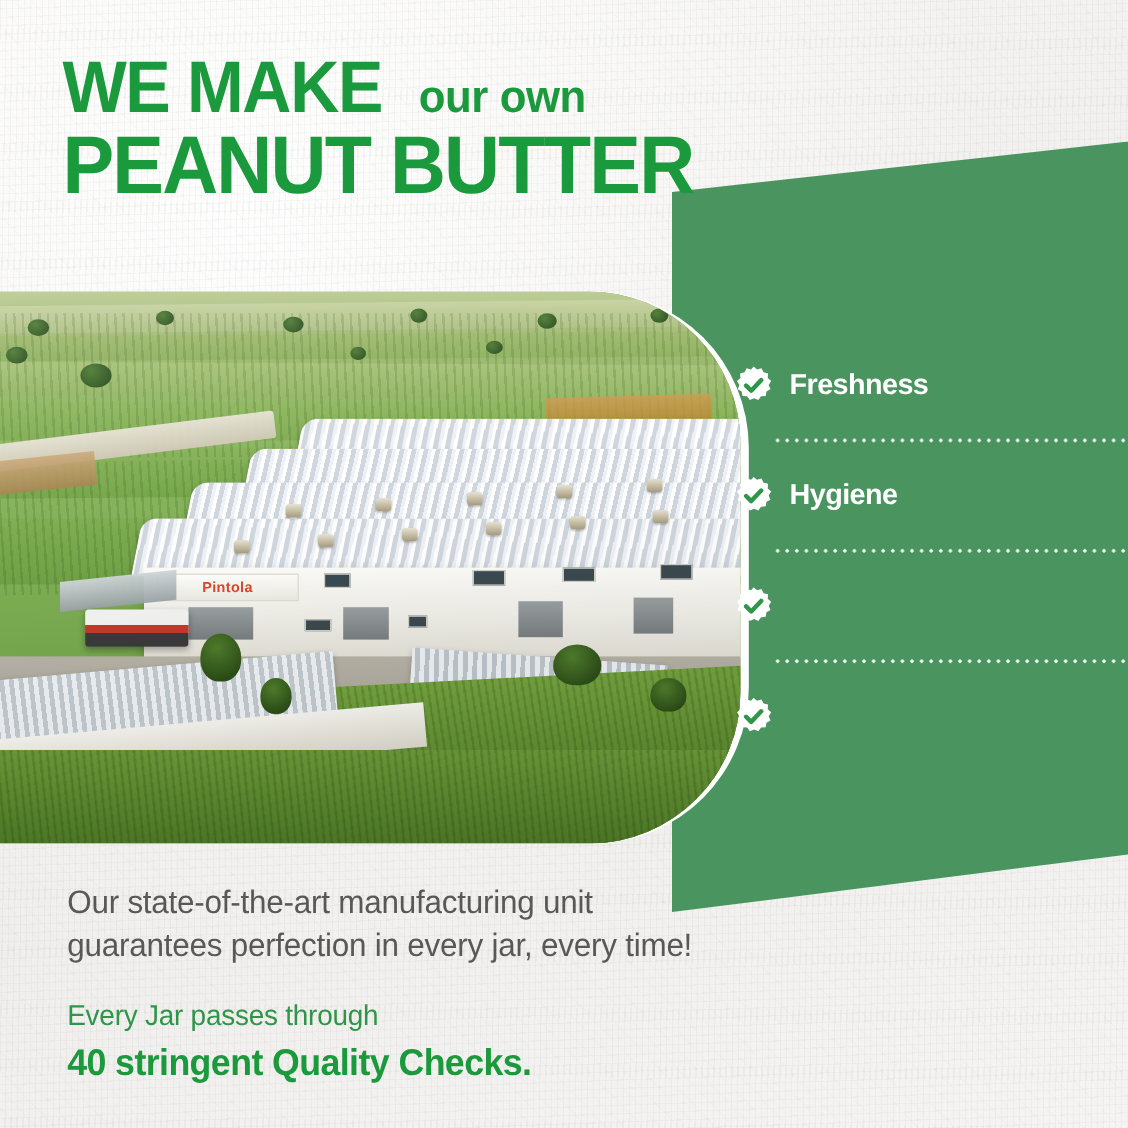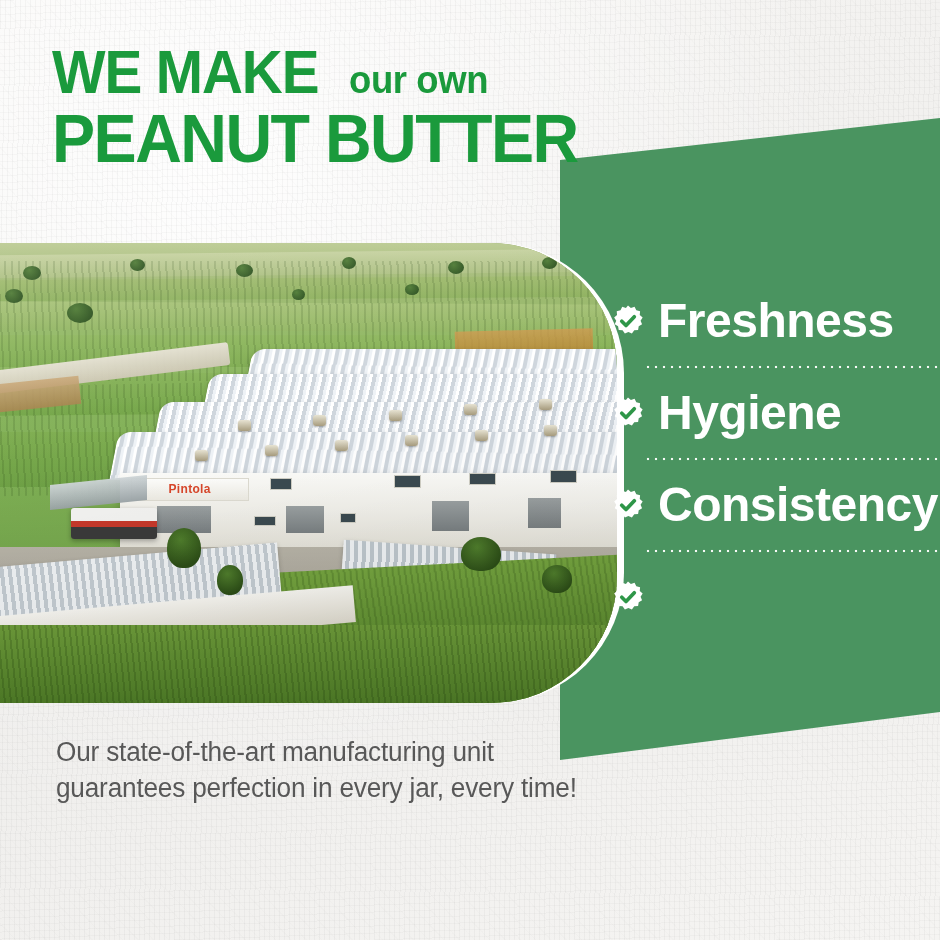--- a/index.html
+++ b/index.html
@@ -209,21 +209,21 @@
     display:flex; align-items:center;
     height:62px;
   }
   .badge {
     position:relative;
     width:32px; height:32px; flex:0 0 32px;
     margin-right:14px;
   }
   .badge svg { display:block; width:32px; height:32px; }
   .feature-label {
-    color:#ffffff; font-weight:bold; font-size:48px;
+    color:#ffffff; font-weight:bold; font-size:24px;
     letter-spacing:-0.5px; line-height:1;
     white-space:nowrap;
   }
   .dotted-sep {
     height:30px; margin-left:30px;
     background-image:radial-gradient(circle, rgba(255,255,255,0.95) 1.2px, rgba(255,255,255,0) 1.6px);
     background-size:8px 8px;
     background-position:center;
     background-repeat:repeat-x;
   }
@@ -371,35 +371,38 @@
 
     <div class="dotted-sep"></div>
 
     <div class="feature-row">
       <span class="badge">
         <svg viewBox="0 0 40 40" aria-hidden="true">
           <path fill="#ffffff" d="M20 0.5l3.6 3.1 4.6-1.3 2.2 4.3 4.7 1.1-0.4 4.8 3.6 3.2-2.6 4.1 1.9 4.4-4.2 2.3-0.8 4.7-4.8 0.4-2.9 3.9-4.4-1.9-4.4 1.9-2.9-3.9-4.8-0.4-0.8-4.7-4.2-2.3 1.9-4.4-2.6-4.1 3.6-3.2-0.4-4.8 4.7-1.1 2.2-4.3 4.6 1.3z"></path>
           <path fill="none" stroke="#2e9648" stroke-width="4.6" stroke-linecap="round" stroke-linejoin="round" d="M12.2 20.4l5.3 5.3 10.4-11"></path>
         </svg>
       </span>
-      <span class="feature-label">Consistency</span>
     </div>
 
     <div class="dotted-sep"></div>
 
     <div class="feature-row">
       <span class="badge">
         <svg viewBox="0 0 40 40" aria-hidden="true">
           <path fill="#ffffff" d="M20 0.5l3.6 3.1 4.6-1.3 2.2 4.3 4.7 1.1-0.4 4.8 3.6 3.2-2.6 4.1 1.9 4.4-4.2 2.3-0.8 4.7-4.8 0.4-2.9 3.9-4.4-1.9-4.4 1.9-2.9-3.9-4.8-0.4-0.8-4.7-4.2-2.3 1.9-4.4-2.6-4.1 3.6-3.2-0.4-4.8 4.7-1.1 2.2-4.3 4.6 1.3z"></path>
           <path fill="none" stroke="#2e9648" stroke-width="4.6" stroke-linecap="round" stroke-linejoin="round" d="M12.2 20.4l5.3 5.3 10.4-11"></path>
         </svg>
       </span>
     </div>
 
   </div>
 
   <div id="bottom-copy">
     <div class="para-line">Our state-of-the-art manufacturing unit</div>
     <div class="para-line">guarantees perfection in every jar, every time!</div>
 
+    <div id="cta-block">
+      <div id="cta-line1">Every Jar passes through</div>
+      <div id="cta-line2">40 stringent Quality Checks.</div>
+    </div>
   </div>
 
 </div>
 
 </body></html>

